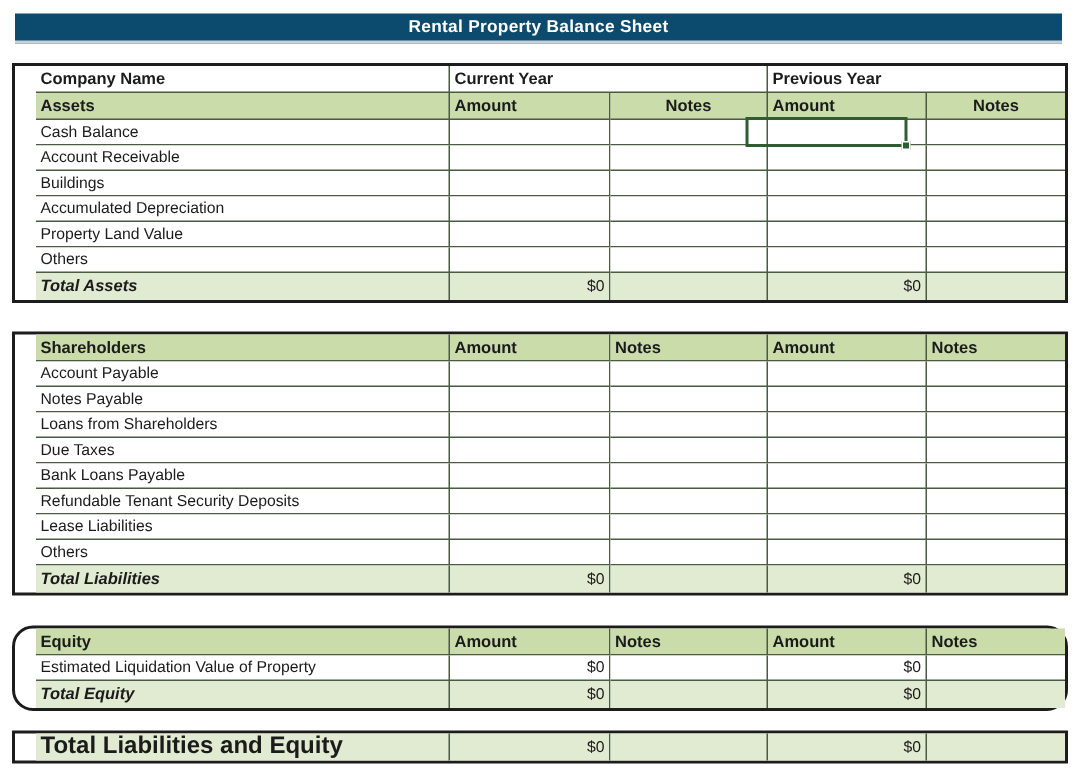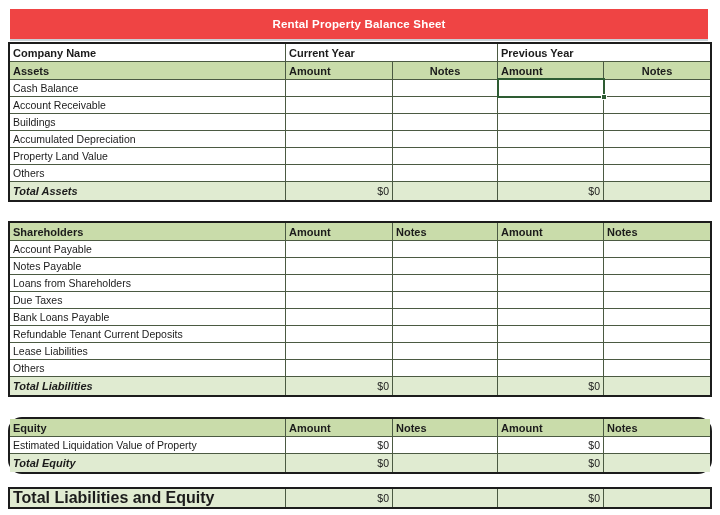--- a/index.html
+++ b/index.html
@@ -3,31 +3,31 @@
 <meta charset="utf-8">
 <style>
   * { margin:0; padding:0; box-sizing:border-box; }
   html,body { background:#ffffff; }
   body { font-family:"Liberation Sans", sans-serif; }
   .canvas {
     position:relative; width:720px; height:515px;
     background:#ffffff; overflow:hidden; color:#1b1b1b; font-size:11px;
   }
   .titlebar {
-    position:absolute; left:10px; top:9px; width:698px; height:32px;
-    background:#ef4444; color:#ffffff; font-weight:bold; font-size:11.5px;
+    position:absolute; left:10px; top:9px; width:698px; height:20px;
+    background:#0c4a6e; color:#ffffff; font-weight:bold; font-size:11.5px;
     display:flex; align-items:center; justify-content:center;
     border-bottom:2px solid #c9d1d6;
     letter-spacing:0.2px;
   }
   .tbl {
     position:absolute; left:8px; width:704px;
     border:2px solid #1c1c1c; background:#ffffff;
   }
-  .row { display:flex; }
+  .row { display:flex;padding-left:14px; }
   .cell {
     border-right:1px solid #4b5a42; border-bottom:1px solid #4b5a42;
     display:flex; align-items:center; padding:0 3px;
     height:18px; overflow:hidden; white-space:nowrap;
     background:#ffffff; font-size:10.5px;
   }
   .row .cell:last-child { border-right:none; }
   .row:last-child .cell { border-bottom:none; }
   .cA { width:276px; }
   .cB { width:107px; }
@@ -166,21 +166,21 @@
       <div class="cell cE"></div>
     </div>
     <div class="row data">
       <div class="cell cA">Bank Loans Payable</div>
       <div class="cell cB amt"></div>
       <div class="cell cC"></div>
       <div class="cell cD amt"></div>
       <div class="cell cE"></div>
     </div>
     <div class="row data">
-      <div class="cell cA">Refundable Tenant Current Deposits</div>
+      <div class="cell cA">Refundable Tenant Security Deposits</div>
       <div class="cell cB amt"></div>
       <div class="cell cC"></div>
       <div class="cell cD amt"></div>
       <div class="cell cE"></div>
     </div>
     <div class="row data">
       <div class="cell cA">Lease Liabilities</div>
       <div class="cell cB amt"></div>
       <div class="cell cC"></div>
       <div class="cell cD amt"></div>

